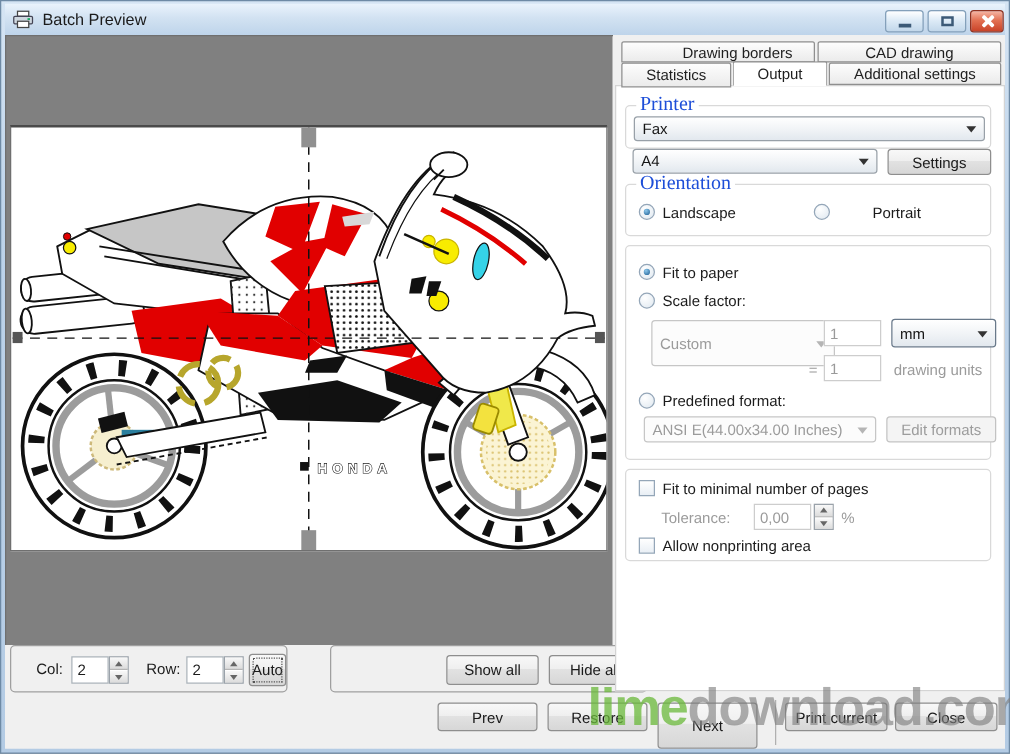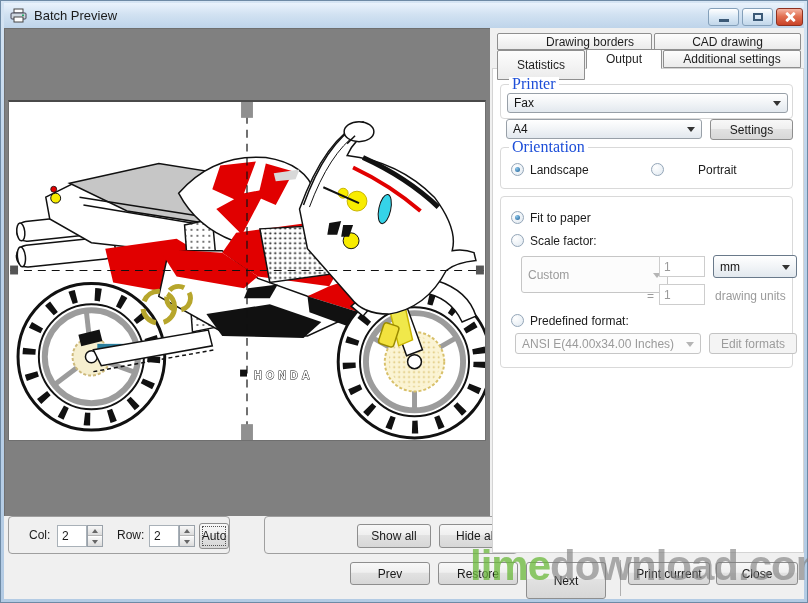--- a/index.html
+++ b/index.html
@@ -272,21 +272,21 @@
       <div class="btn" style="left:174px;top:7px;width:74px;height:24px;">Hide all</div>
     </div>
 
     <div class="tabpage"></div>
     <div class="tab" style="left:493px;top:5px;width:155px;padding-left:31px;">
         <span>Drawing borders</span>
       </div>
     <div class="tab" style="left:650px;top:5px;width:147px;">
         <span>CAD drawing</span>
       </div>
-    <div class="tab" style="left:493px;top:22px;width:88px;height:30px;">
+    <div class="tab" style="left:493px;top:22px;width:88px;height:20px;">
         <span>Statistics</span>
       </div>
     <div class="tab selected" style="left:582px;top:21px;width:76px;height:20px;">
         <span>Output</span>
       </div>
     <div class="tab" style="left:659px;top:22px;width:138px;height:18px;">
         <span>Additional settings</span>
       </div>
 
     <div class="groupbox" style="left:496px;top:56px;width:293px;height:35px;">
@@ -334,20 +334,37 @@
       <span class="radio" style="left:10px;top:117px;"></span>
       <span class="lbl" style="left:29px;top:117px;">Predefined format:</span>
 
       <div class="combo dis" style="left:14px;top:136px;width:186px;height:21px;">
         <span>ANSI E(44.00x34.00 Inches)</span>
         <span class="arrow"></span>
       </div>
       <div class="btn dis" style="left:208px;top:136px;width:88px;height:21px;">Edit formats</div>
     </div>
 
+    <div class="groupbox" style="left:496px;top:347px;width:293px;height:74px;">
+      <span class="checkbox" style="left:10px;top:8px;"></span>
+      <span class="lbl" style="left:29px;top:8px;">Fit to minimal number of pages</span>
+      <span class="lbl gray" style="left:28px;top:31px;">Tolerance:</span>
+      <input class="edit dis" style="left: 102px; top: 27px; width: 46px; height: 21px;" value="0,00">
+      <div class="spin" style="left:150px;top:27px;height:21px;">
+        <div class="half">
+            <span class="tri-up"></span>
+          </div>
+        <div class="half">
+            <span class="tri-down"></span>
+          </div>
+      </div>
+      <span class="lbl gray" style="left:172px;top:31px;">%</span>
+      <span class="checkbox" style="left:10px;top:54px;"></span>
+      <span class="lbl" style="left:29px;top:54px;">Allow nonprinting area</span>
+    </div>
 
     <div class="vsep" style="left:616px;top:532px;height:36px;"></div>
     <div class="btn" style="left:346px;top:534px;width:80px;height:23px;">Prev</div>
     <div class="btn" style="left:434px;top:534px;width:80px;height:23px;">Restore</div>
     <div class="btn" style="left:522px;top:534px;width:80px;height:37px;">Next</div>
     <div class="btn" style="left:624px;top:534px;width:82px;height:23px;">Print current</div>
     <div class="btn" style="left:712px;top:534px;width:82px;height:23px;">Close</div>
   </div>
 
   <div class="watermark">

